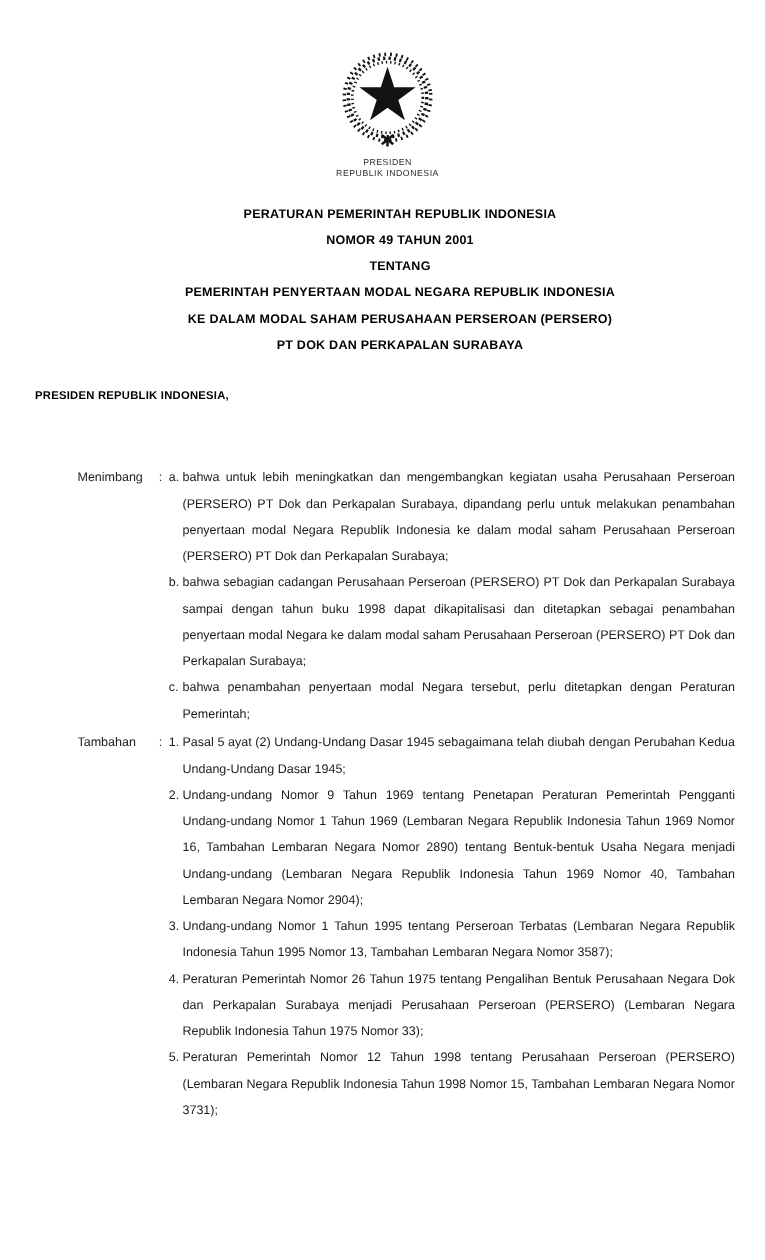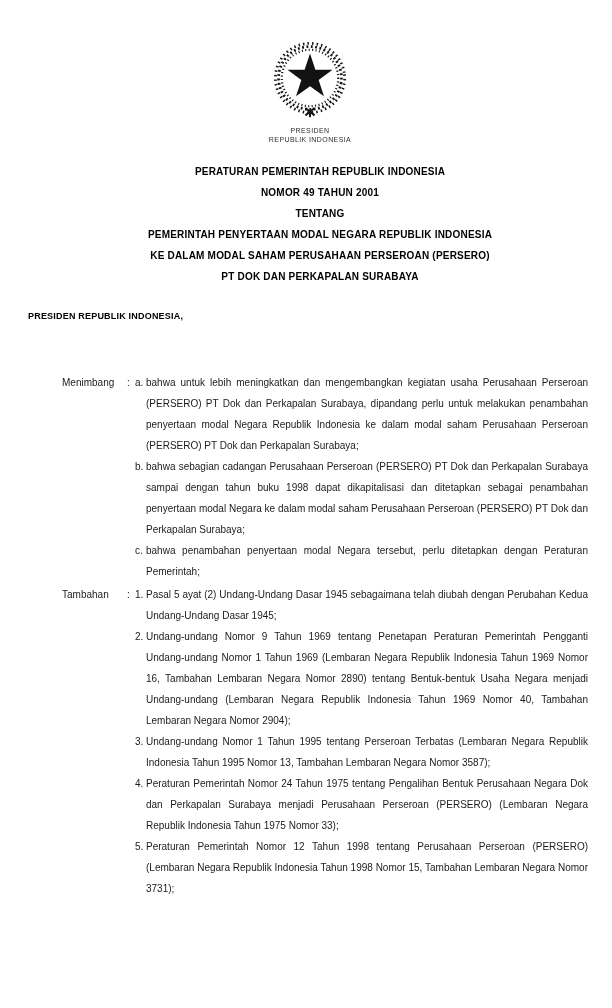--- a/index.html
+++ b/index.html
@@ -153,21 +153,21 @@
       <div class="item">
         <span class="item-marker">2.</span>
         <span class="item-text">Undang-undang Nomor 9 Tahun 1969 tentang Penetapan Peraturan Pemerintah Pengganti Undang-undang Nomor 1 Tahun 1969 (Lembaran Negara Republik Indonesia Tahun 1969 Nomor 16, Tambahan Lembaran Negara Nomor 2890) tentang Bentuk-bentuk Usaha Negara menjadi Undang-undang (Lembaran Negara Republik Indonesia Tahun 1969 Nomor 40, Tambahan Lembaran Negara Nomor 2904);</span>
       </div>
       <div class="item">
         <span class="item-marker">3.</span>
         <span class="item-text">Undang-undang Nomor 1 Tahun 1995 tentang Perseroan Terbatas (Lembaran Negara Republik Indonesia Tahun 1995 Nomor 13, Tambahan Lembaran Negara Nomor 3587);</span>
       </div>
       <div class="item">
         <span class="item-marker">4.</span>
-        <span class="item-text">Peraturan Pemerintah Nomor 24 Tahun 1975 tentang Pengalihan Bentuk Perusahaan Negara Dok dan Perkapalan Surabaya menjadi Perusahaan Perseroan (PERSERO) (Lembaran Negara Republik Indonesia Tahun 1975 Nomor 33);</span>
+        <span class="item-text">Peraturan Pemerintah Nomor 26 Tahun 1975 tentang Pengalihan Bentuk Perusahaan Negara Dok dan Perkapalan Surabaya menjadi Perusahaan Perseroan (PERSERO) (Lembaran Negara Republik Indonesia Tahun 1975 Nomor 33);</span>
       </div>
       <div class="item">
         <span class="item-marker">5.</span>
         <span class="item-text">Peraturan Pemerintah Nomor 12 Tahun 1998 tentang Perusahaan Perseroan (PERSERO) (Lembaran Negara Republik Indonesia Tahun 1998 Nomor 15, Tambahan Lembaran Negara Nomor 3731);</span>
       </div>
     </div>
   </div>
 
 </div>
 

